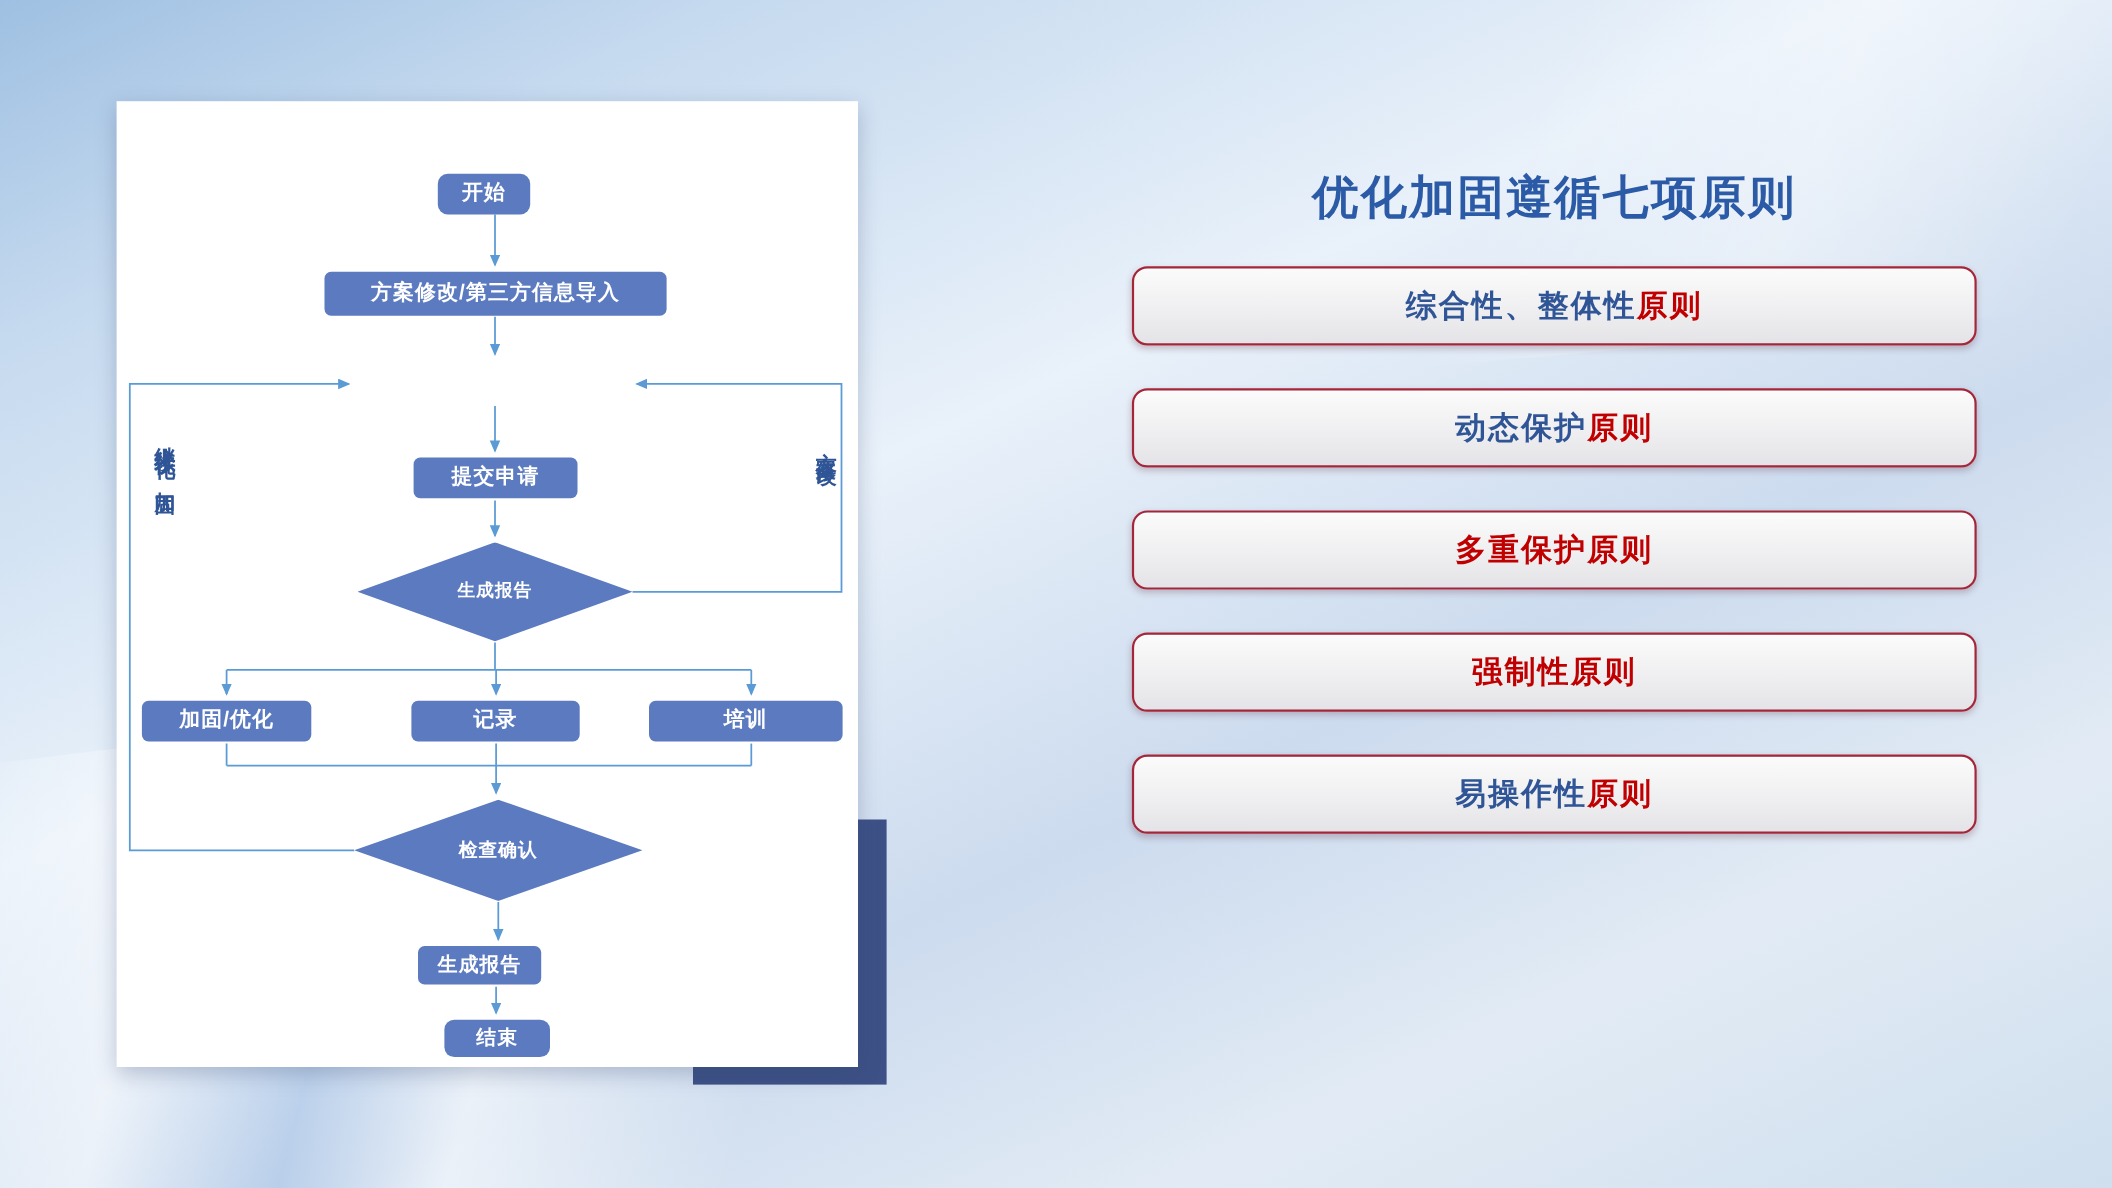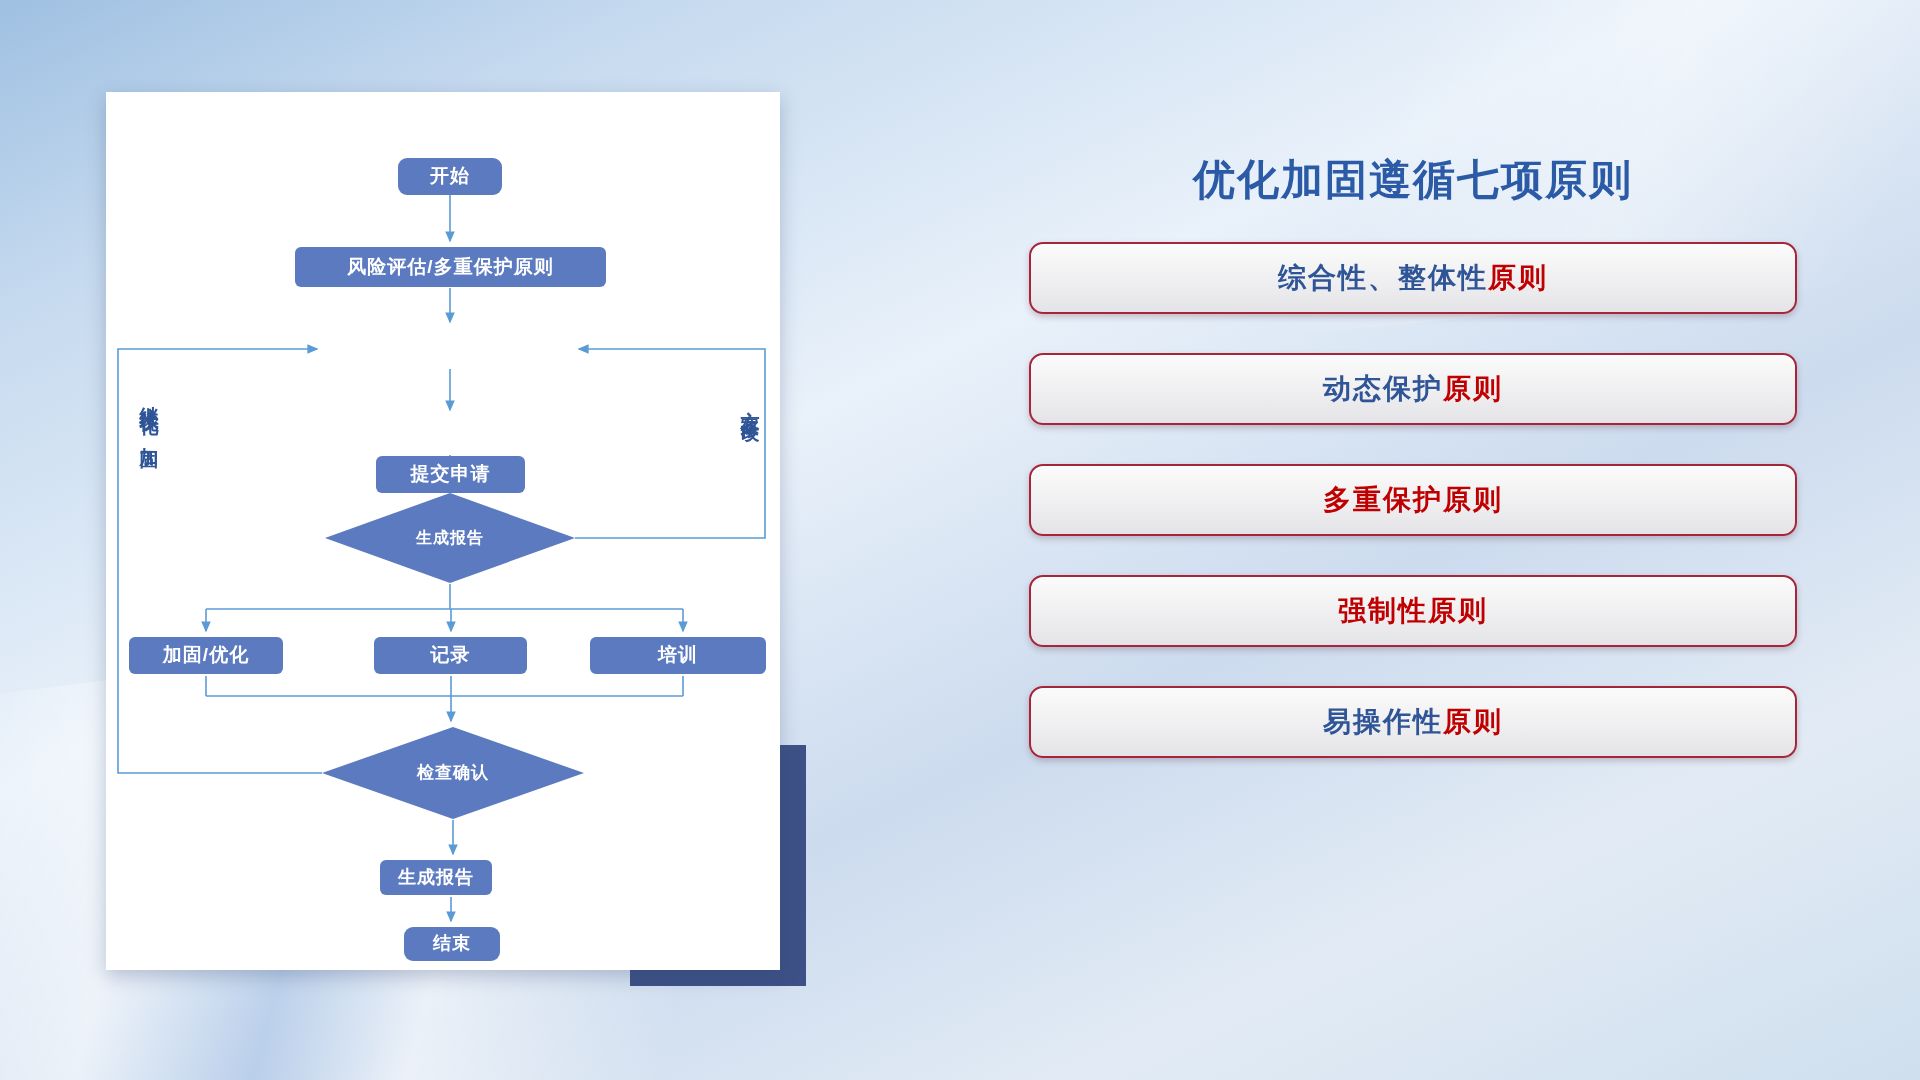--- a/index.html
+++ b/index.html
@@ -109,26 +109,26 @@
         <path d="M577,584 V604"></path>
         <path d="M100,604 H577"></path>
         <path d="M345,604 V629" marker-end="url(#arr)"></path>
         <path d="M347,728 V762" marker-end="url(#arr)"></path>
         <path d="M345,805 V829" marker-end="url(#arr)"></path>
         <path d="M469,446 H659 V257 H473" marker-end="url(#arr)"></path>
         <path d="M216,681 H12 V257 H211" marker-end="url(#arr)"></path>
       </g>
     </svg>
 
-    <div class="fnode pill" style="left:292px;top:66px;width:104px;height:37px;font-size:19px;">开始</div>
+    <div class="fnode pill" style="left:292px;top:66px;width:84px;height:37px;font-size:19px;">开始</div>
 
-    <div class="fnode" style="left:189px;top:155px;width:311px;height:40px;font-size:19px;">风险评估/多重保护原则</div>
+    <div class="fnode" style="left:189px;top:155px;width:311px;height:40px;font-size:19px;">方案修改/第三方信息导入</div>
 
 
-    <div class="fnode" style="left:270px;top:324px;width:149px;height:37px;font-size:19px;margin-top:40px;">提交申请</div>
+    <div class="fnode" style="left:270px;top:324px;width:149px;height:37px;font-size:19px;">提交申请</div>
 
     <div class="fnode diamond" style="left:219px;top:401px;width:250px;height:90px;font-size:16px;">生成报告</div>
 
     <div class="fnode" style="left:23px;top:545px;width:154px;height:37px;font-size:19px;">加固/优化</div>
 
     <div class="fnode" style="left:268px;top:545px;width:153px;height:37px;font-size:19px;">记录</div>
 
     <div class="fnode" style="left:472px;top:545px;width:176px;height:37px;font-size:19px;margin-left:12px;">培训</div>
 
     <div class="fnode diamond" style="left:216px;top:635px;width:262px;height:92px;font-size:17px;">检查确认</div>

